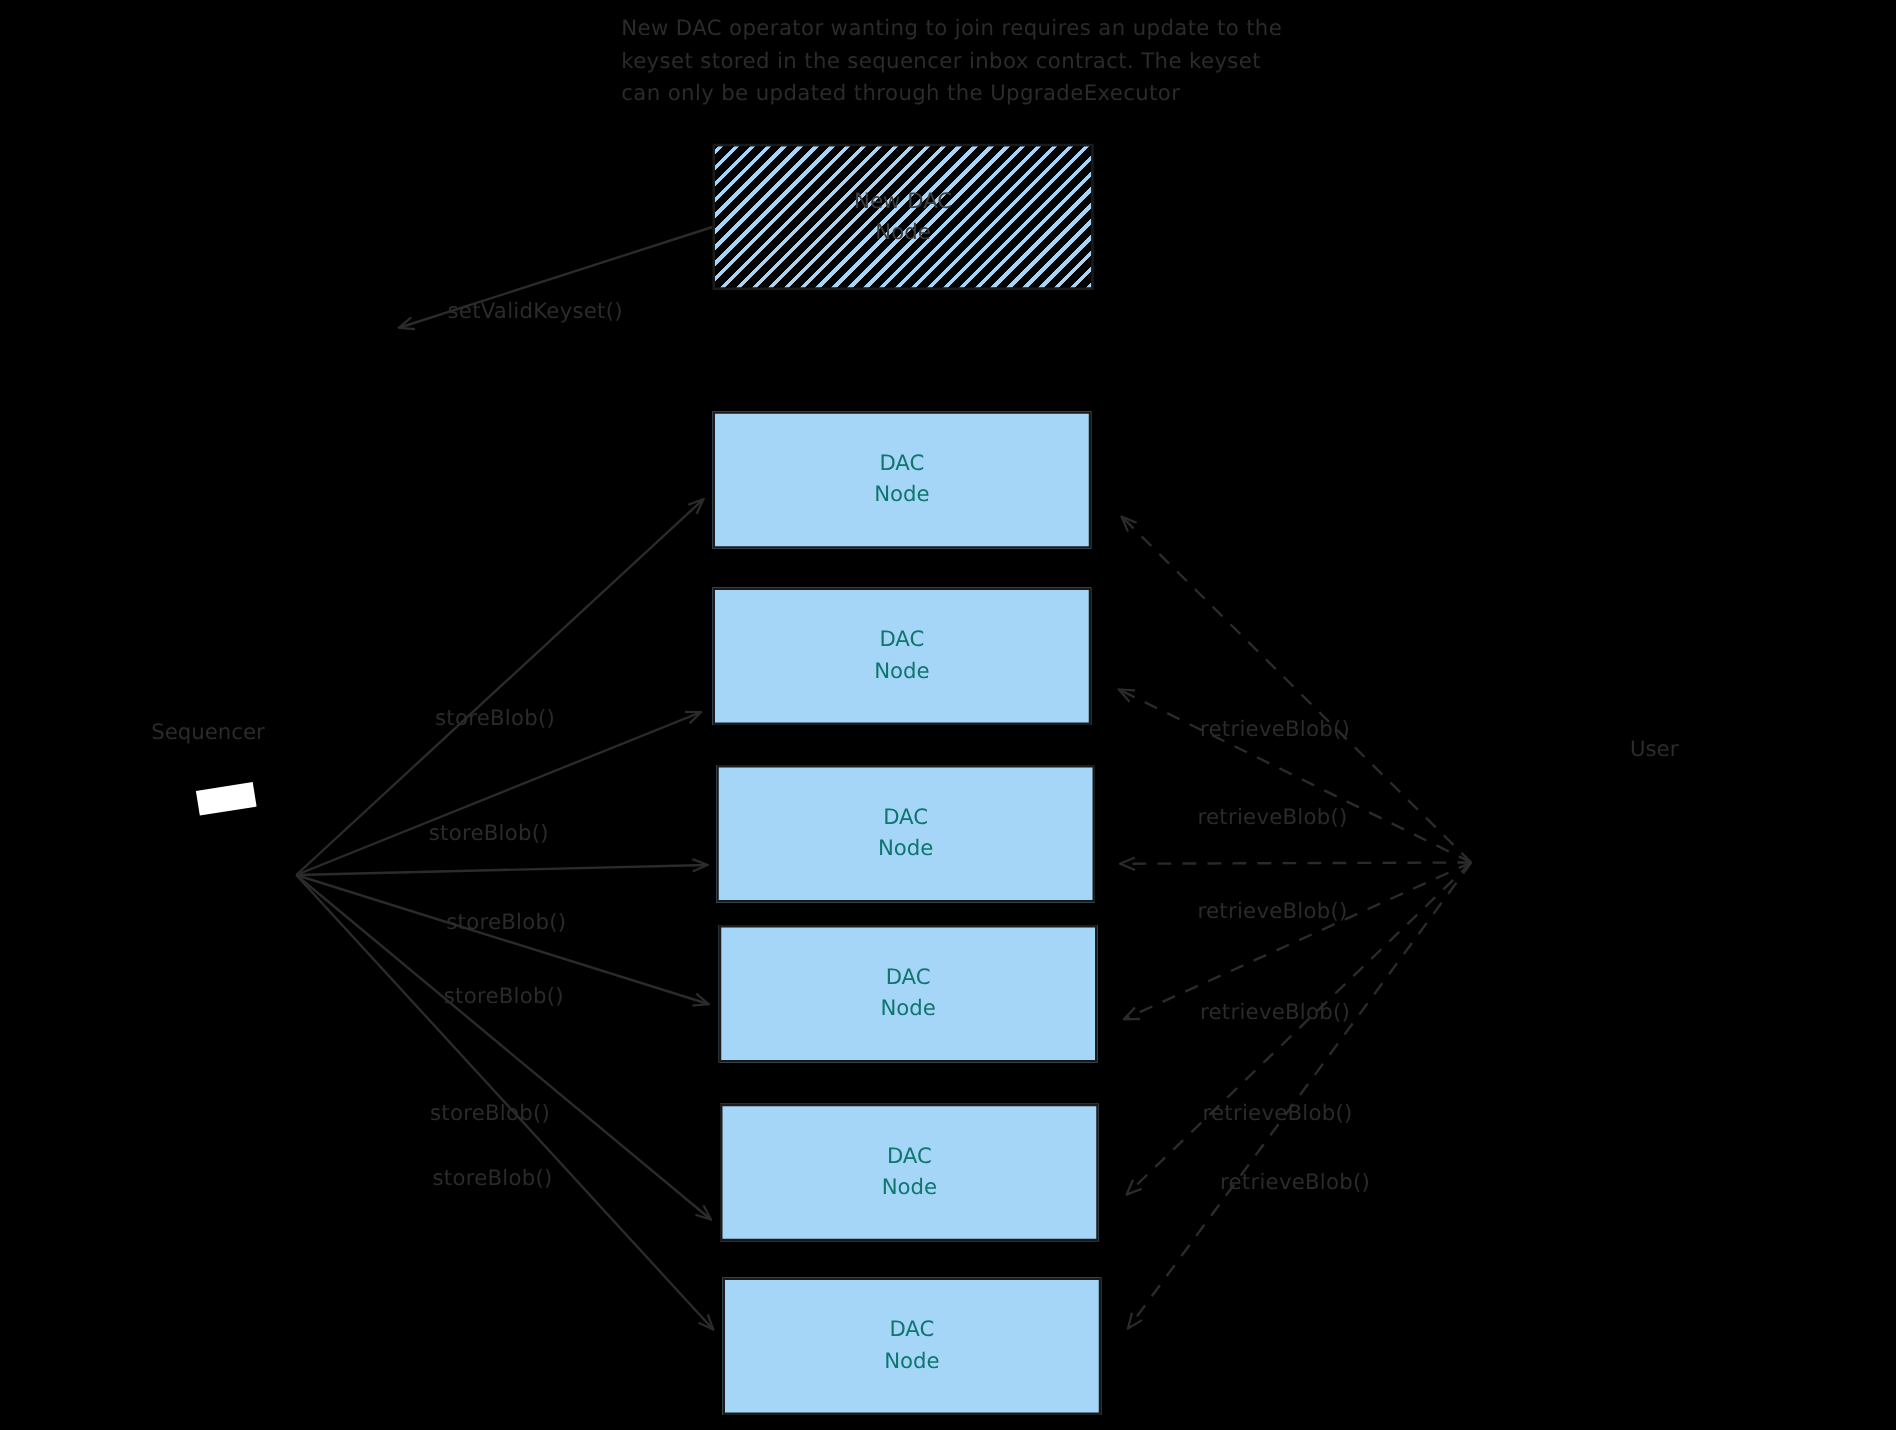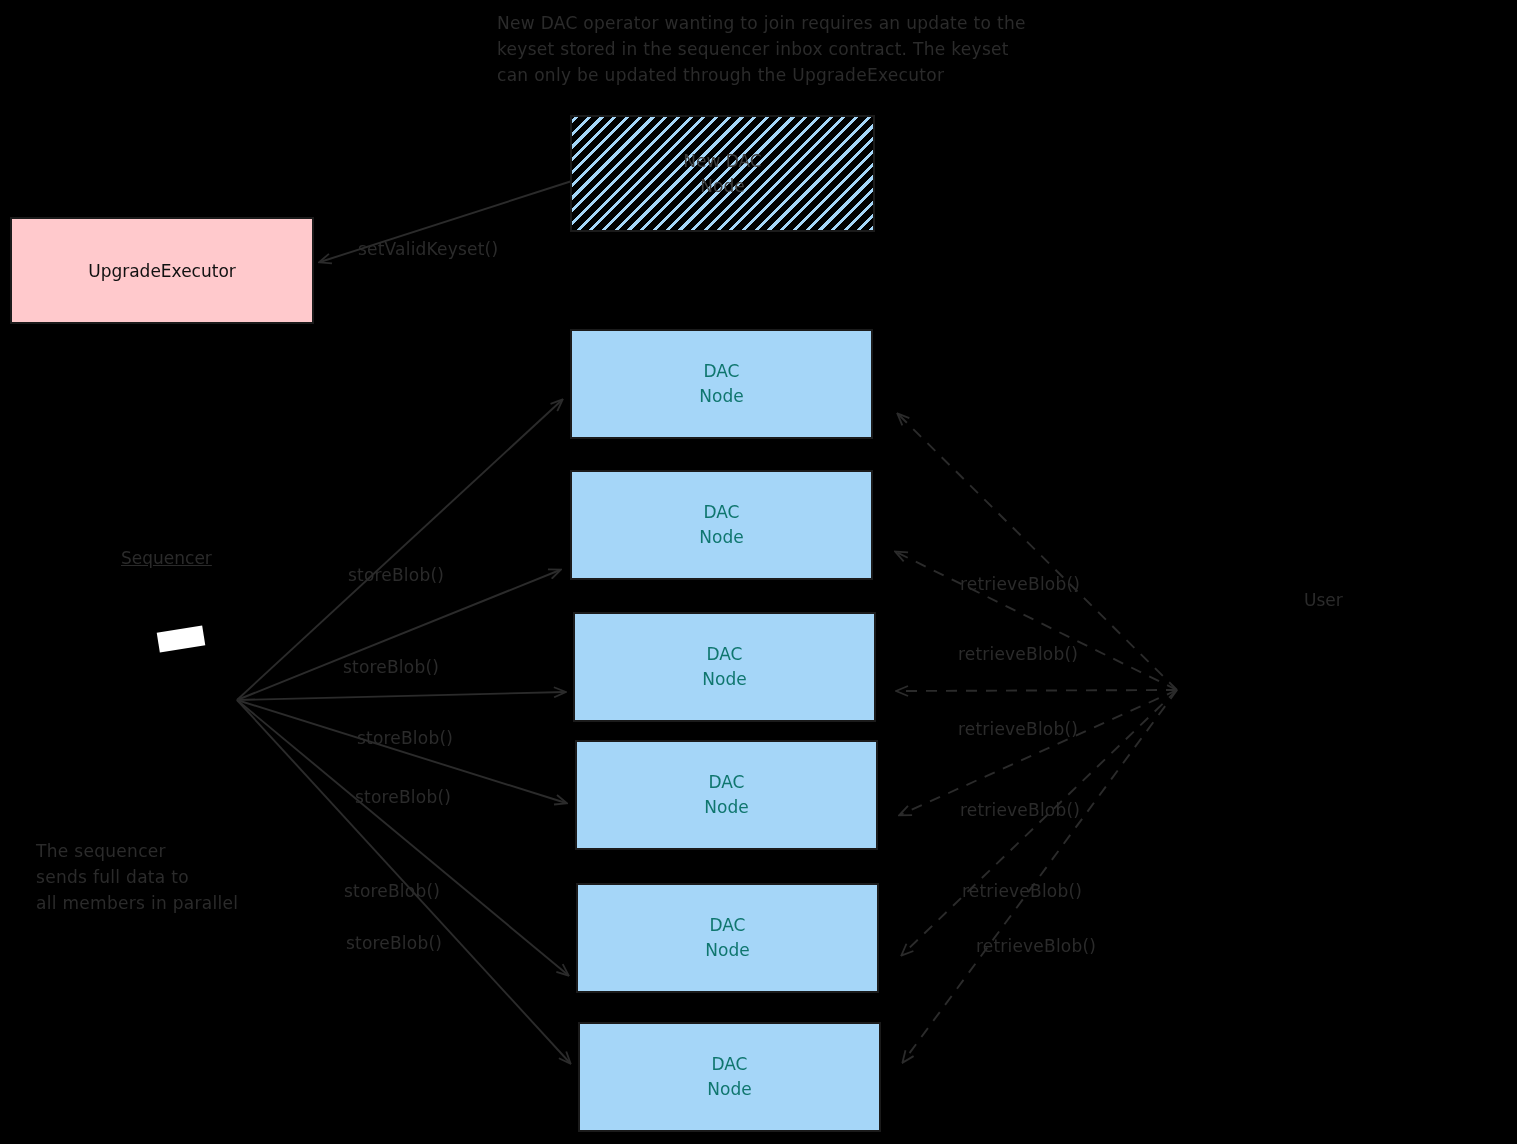--- a/index.html
+++ b/index.html
@@ -112,33 +112,29 @@
       <path d="M1177,690 L902,955" marker-end="url(#ah)"></path>
       <path d="M1177,690 L903,1062" marker-end="url(#ah)"></path>
     </g>
   </svg>
 
   <div class="note" style="left:466px;top:10px;width:640px;margin-left:31px;">New DAC operator wanting to join requires an update to the
 keyset stored in the sequencer inbox contract. The keyset
 can only be updated through the UpgradeExecutor</div>
 
 
-  <div class="note" style="left:36px;top:838px;width:260px;">The sequencer
-sends full data to
-all members in parallel</div>
 
-  <div class="hub-label" style="left:121px;top:548px;text-decoration:underline;">Sequencer</div>
+  <div class="hub-label" style="left:121px;top:576px;">Sequencer</div>
   <div class="seq-icon" style="left:158px;top:629px;width:46px;height:20px;"></div>
 
   <div class="hub-label" style="left:1304px;top:590px;">User</div>
 
   <div class="box new-node" style="left:570px;top:115px;width:305px;height:117px;">New DAC
 Node</div>
 
-  <div class="box upgrade-box" style="left:10px;top:217px;width:304px;height:107px;">UpgradeExecutor</div>
 
   <div class="box dac-node" style="left:570px;top:329px;width:303px;height:110px;">DAC
 Node</div>
   <div class="box dac-node" style="left:570px;top:470px;width:303px;height:110px;">DAC
 Node</div>
   <div class="box dac-node" style="left:573px;top:612px;width:303px;height:110px;">DAC
 Node</div>
   <div class="box dac-node" style="left:575px;top:740px;width:303px;height:110px;">DAC
 Node</div>
   <div class="box dac-node" style="left:576px;top:883px;width:303px;height:110px;">DAC

